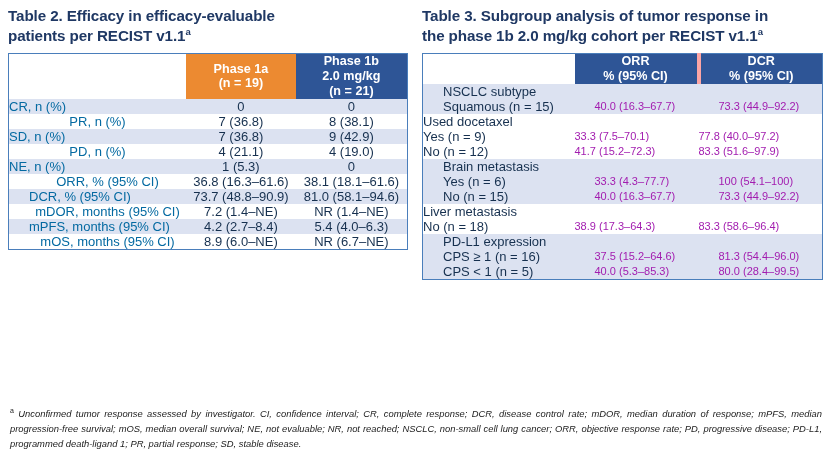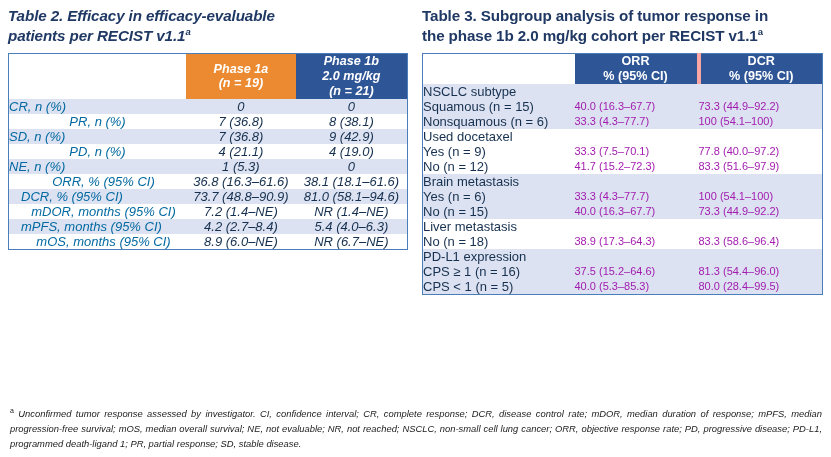--- a/index.html
+++ b/index.html
@@ -21,21 +21,21 @@
     position: relative;
     box-sizing: border-box;
   }
   .panels {
     display: flex;
     flex-direction: row;
     padding: 6px 8px 0 8px;
     box-sizing: border-box;
     gap: 14px;
   }
-  .panel-left  { width: 400px; font-style: italic; }
+  .panel-left  { width: 400px; }
   .panel-right { width: 401px; }
 
   .tbl-title {
     font-size: 15.2px;
     font-weight: bold;
     color: #1f3864;
     line-height: 1.32;
     letter-spacing: -0.1px;
     margin: 0 0 7px 0;
   }
@@ -82,21 +82,21 @@
 
   
   .rlabel {
     font-size: 13px;
     font-weight: normal;
     color: #0369a1;
     text-align: left;
     padding: 5px 4px 5px 18px;
     white-space: nowrap;
   }
-  .rlabel.tight { padding-left: 12px; }
+  .rlabel.tight { padding-left: 20px; }
   .rval {
     font-size: 13px;
     color: #16304f;
     text-align: center;
     padding: 5px 4px 5px 4px;
     white-space: nowrap;
   }
   tr.shade td { background: #dce2f1; }
   tr.plain td { background: #ffffff; text-align: center; }
 
@@ -115,21 +115,21 @@
     padding: 1px 4px 2px 24px;
     white-space: nowrap;
   }
   .sub-val {
     font-size: 11px;
     color: #a21caf;
     text-align: left;
     padding: 1px 6px 2px 4px;
     white-space: nowrap;
   }
-  .grp.shade td { background: #dce2f1; }
+  .grp.shade td { background: #dce2f1; padding-left: 20px; }
   .grp.plain td { background: #ffffff; }
   .grp-last td { padding-bottom: 4px; }
 
   
   .footnote {
     position: absolute;
     left: 10px;
     top: 406px;
     width: 812px;
     font-size: 9.4px;
@@ -261,25 +261,20 @@
 
         <tbody class="grp shade">
           <tr>
             <td class="grp-head" colspan="3">NSCLC subtype</td>
           </tr>
           <tr>
             <td class="sub-label">Squamous (n = 15)</td>
             <td class="sub-val">40.0 (16.3–67.7)</td>
             <td class="sub-val">73.3 (44.9–92.2)</td>
           </tr>
-          <tr class="grp-last">
-            <td class="sub-label">Nonsquamous (n = 6)</td>
-            <td class="sub-val">33.3 (4.3–77.7)</td>
-            <td class="sub-val">100 (54.1–100)</td>
-          </tr>
         </tbody>
 
         <tbody class="grp plain">
           <tr>
             <td class="grp-head" colspan="3">Used docetaxel</td>
           </tr>
           <tr>
             <td class="sub-label">Yes (n = 9)</td>
             <td class="sub-val">33.3 (7.5–70.1)</td>
             <td class="sub-val">77.8 (40.0–97.2)</td>

